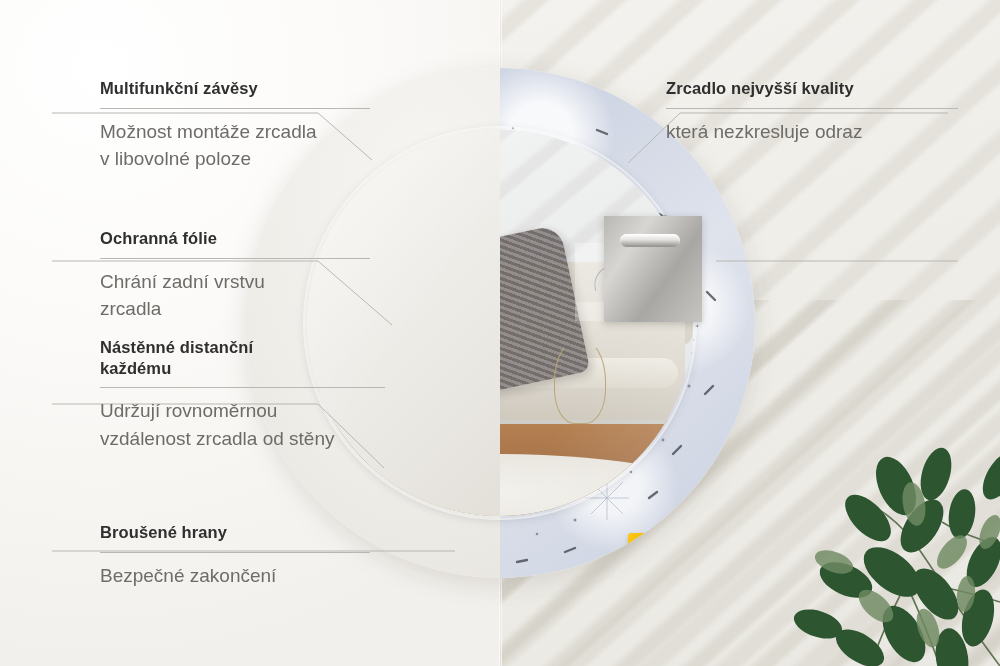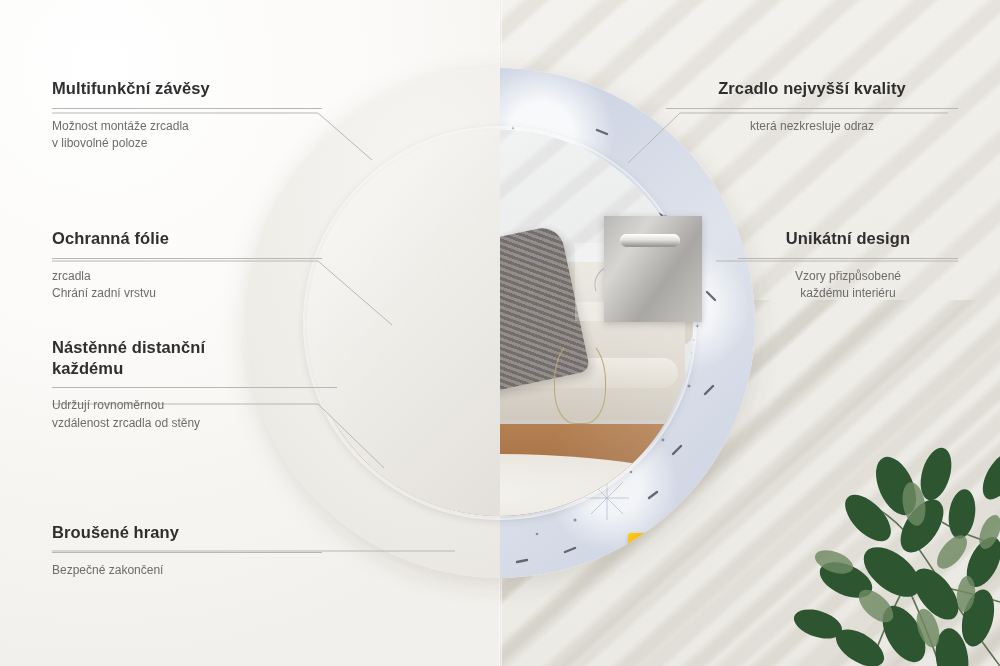--- a/index.html
+++ b/index.html
@@ -155,29 +155,29 @@
   .pad {
     position:absolute; left:383px; top:465px; width:24px; height:23px; border-radius:3px;
     background:linear-gradient(135deg,#fdc91a 0%, #f2b705 60%, #e0a800 100%);
     box-shadow:0 2px 4px rgba(120,90,0,.25);
   }
 
   
   .plant { position:absolute; right:0; bottom:0; width:300px; height:300px; pointer-events:none; }
 
   
-  .callout { position:absolute; }
+  .callout { position:absolute;margin-left:48px; }
   .co-title {
     font-size:16.5px; font-weight:bold; color:#2f2f2f; letter-spacing:.1px;
     line-height:1.25;
   }
   .co-rule { height:1px; background:#b9b7b3; margin:9px 0 9px 0; }
-  .co-desc { font-size:12px; color:#6e6c68; line-height:1.45; }
+  .co-desc { font-size:19px; color:#6e6c68; line-height:1.45; }
   .left .co-title,.left .co-desc { text-align:left; }
-  .right { text-align:center; }
+  .right { text-align:left; }
 
   .c1 { left:52px; top:78px;  width:270px; }
   .c2 { left:52px; top:228px; width:270px; }
   .c3 { left:52px; top:337px; width:285px; }
   .c4 { left:52px; top:522px; width:270px; }
   .c5 { right:42px; top:78px;  width:292px; }
   .c6 { right:42px; top:228px; width:220px; }
 
   .lines { position:absolute; inset:0; pointer-events:none; }
 </style>
@@ -380,22 +380,22 @@
     <div class="co-desc">
       <div>Možnost montáže zrcadla</div>
       <div>v libovolné poloze</div>
     </div>
   </div>
 
   <div class="callout left c2">
     <div class="co-title">Ochranná fólie</div>
     <div class="co-rule"></div>
     <div class="co-desc">
+      <div>Chrání zadní vrstvu</div>
       <div>zrcadla</div>
-      <div>Chrání zadní vrstvu</div>
     </div>
   </div>
 
   <div class="callout left c3">
     <div class="co-title">
       <div>Nástěnné distanční</div>
       <div>každému</div>
     </div>
     <div class="co-rule"></div>
     <div class="co-desc">
@@ -413,22 +413,14 @@
   </div>
 
   <div class="callout right c5">
     <div class="co-title">Zrcadlo nejvyšší kvality</div>
     <div class="co-rule"></div>
     <div class="co-desc">
       <div>která nezkresluje odraz</div>
     </div>
   </div>
 
-  <div class="callout right c6">
-    <div class="co-title">Unikátní design</div>
-    <div class="co-rule"></div>
-    <div class="co-desc">
-      <div>Vzory přizpůsobené</div>
-      <div>každému interiéru</div>
-    </div>
-  </div>
 
 </div>
 
 </body></html>

